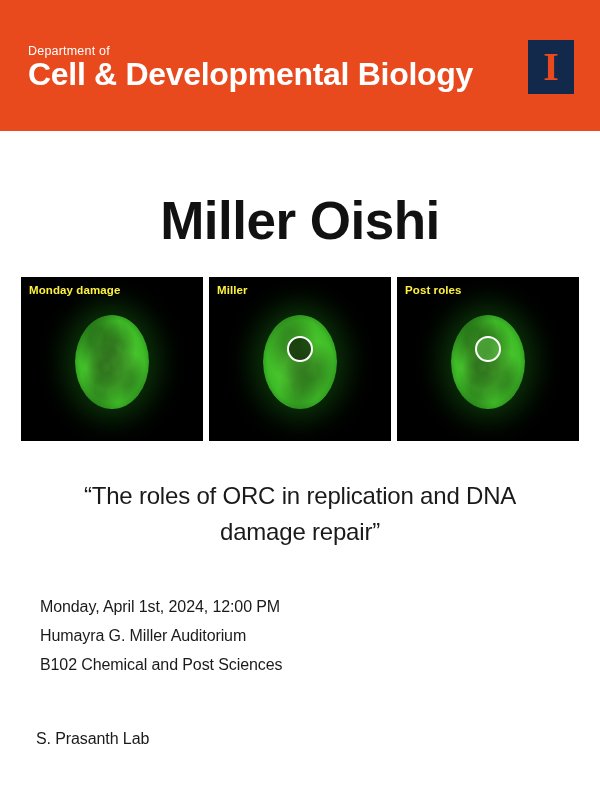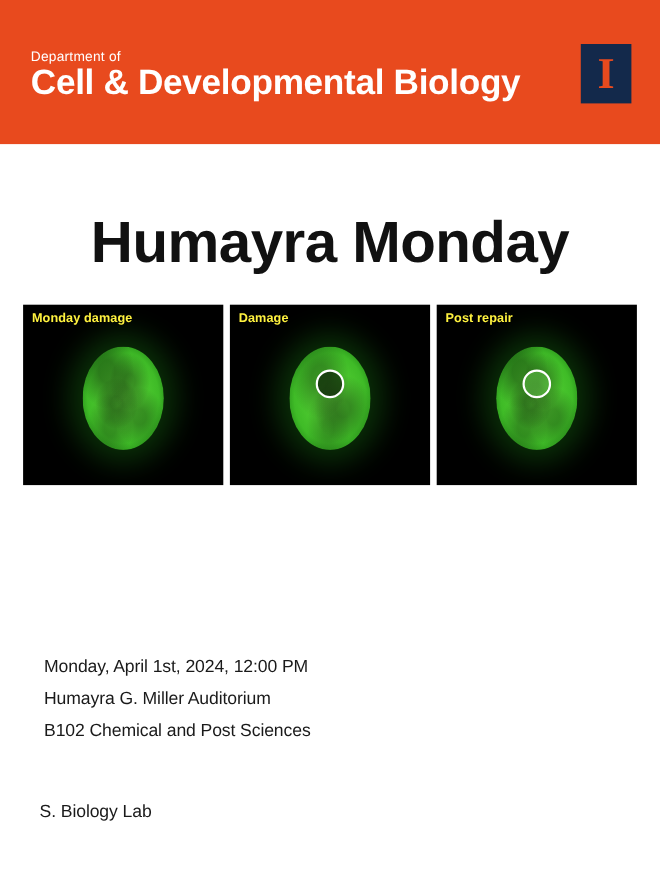--- a/index.html
+++ b/index.html
@@ -205,45 +205,46 @@
   <div class="header">
     <div class="header-text">
       <p class="dept-line">Department of</p>
       <p class="dept-main">Cell &amp; Developmental Biology</p>
     </div>
     <div class="logo-block">
       <span class="logo-letter">I</span>
     </div>
   </div>
 
-  <div class="speaker-name">Humayra Monday</div>
+  <div class="speaker-name">Miller Oishi</div>
 
   <div class="image-strip">
 
     <div class="panel">
       <span class="panel-label">Monday damage</span>
       <div class="nucleus speckled"></div>
     </div>
 
     <div class="panel">
-      <span class="panel-label">Damage</span>
+      <span class="panel-label">Miller</span>
       <div class="nucleus"></div>
       <div class="damage-circle"></div>
     </div>
 
     <div class="panel">
-      <span class="panel-label">Post repair</span>
+      <span class="panel-label">Post roles</span>
       <div class="nucleus speckled"></div>
       <div class="damage-circle post"></div>
     </div>
 
   </div>
 
+  <div class="talk-title">“The roles of ORC in replication and DNA damage repair”</div>
 
   <div class="details">
     <div>Monday, April 1st, 2024, 12:00 PM</div>
     <div>Humayra G. Miller Auditorium</div>
     <div>B102 Chemical and Post Sciences</div>
   </div>
 
-  <div class="lab-footer">S. Biology Lab</div>
+  <div class="lab-footer">S. Prasanth Lab</div>
 
 </div>
 
 </body></html>

